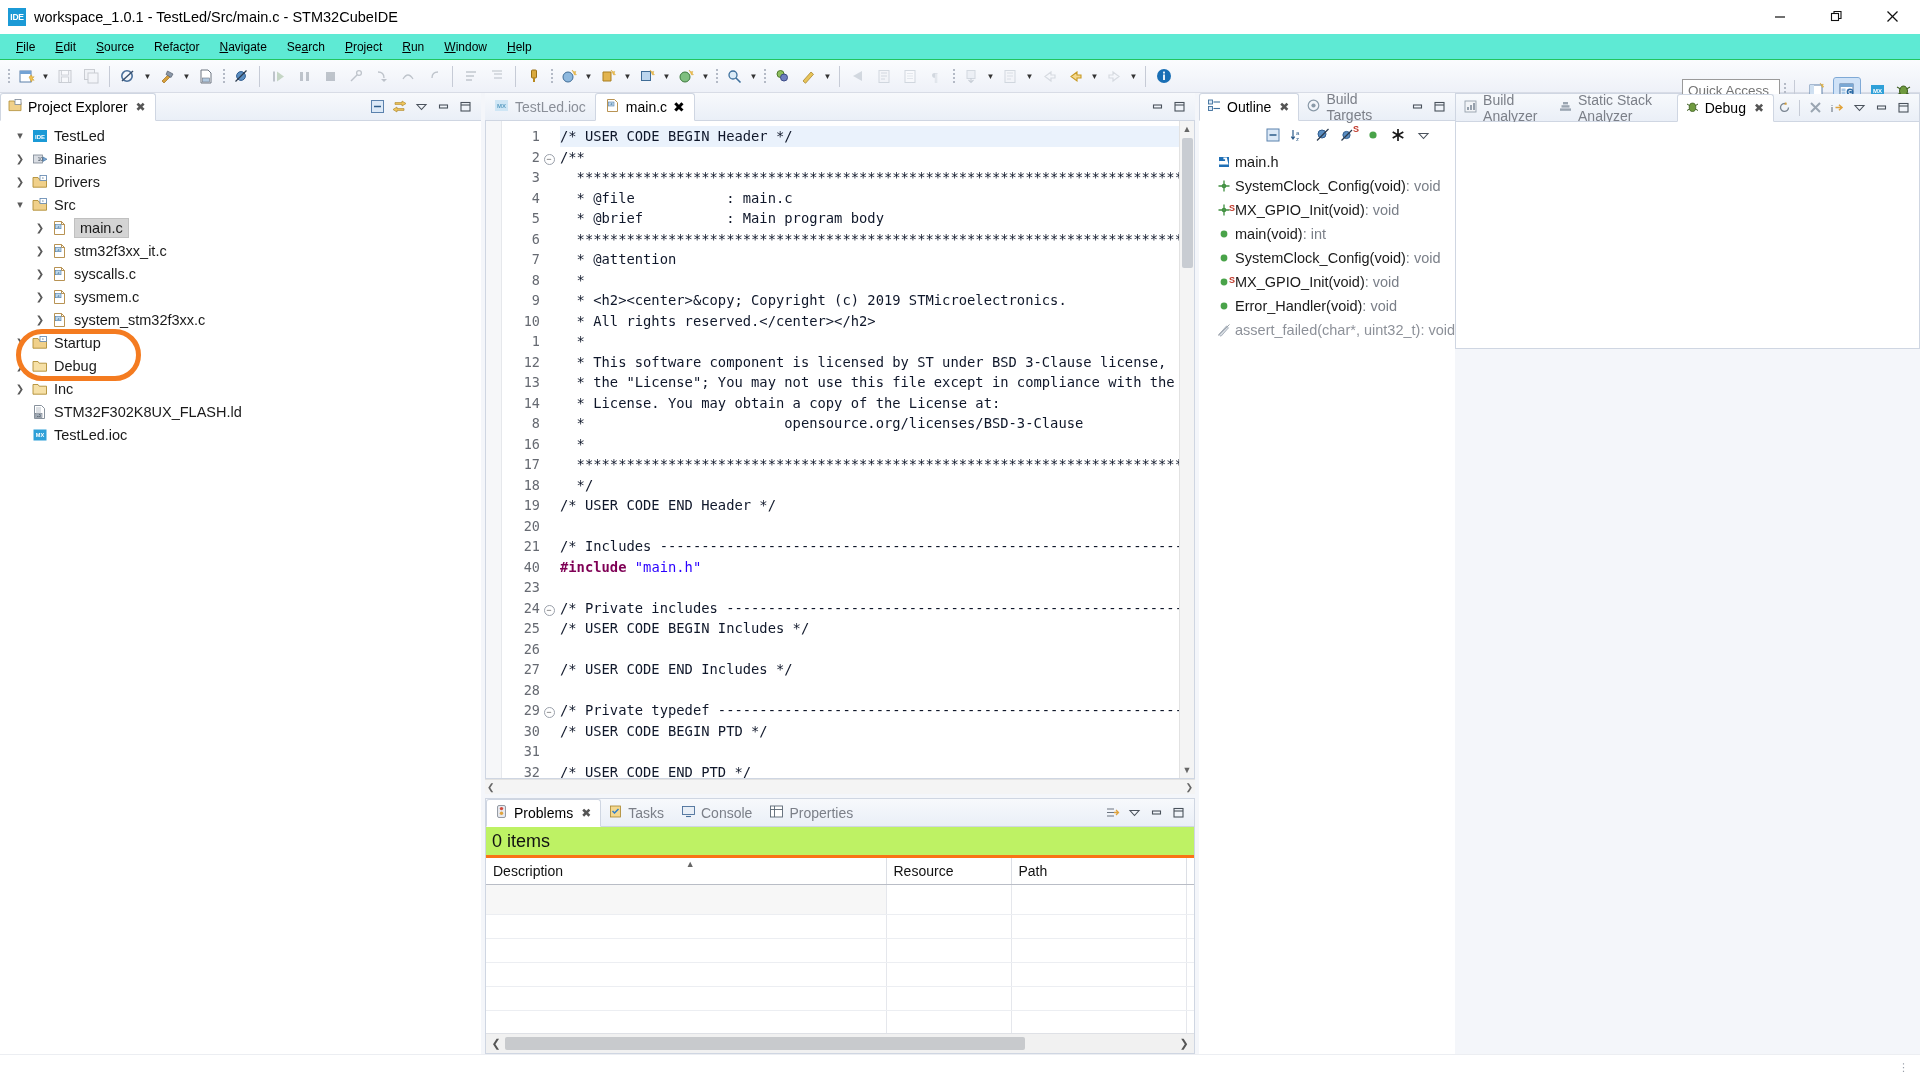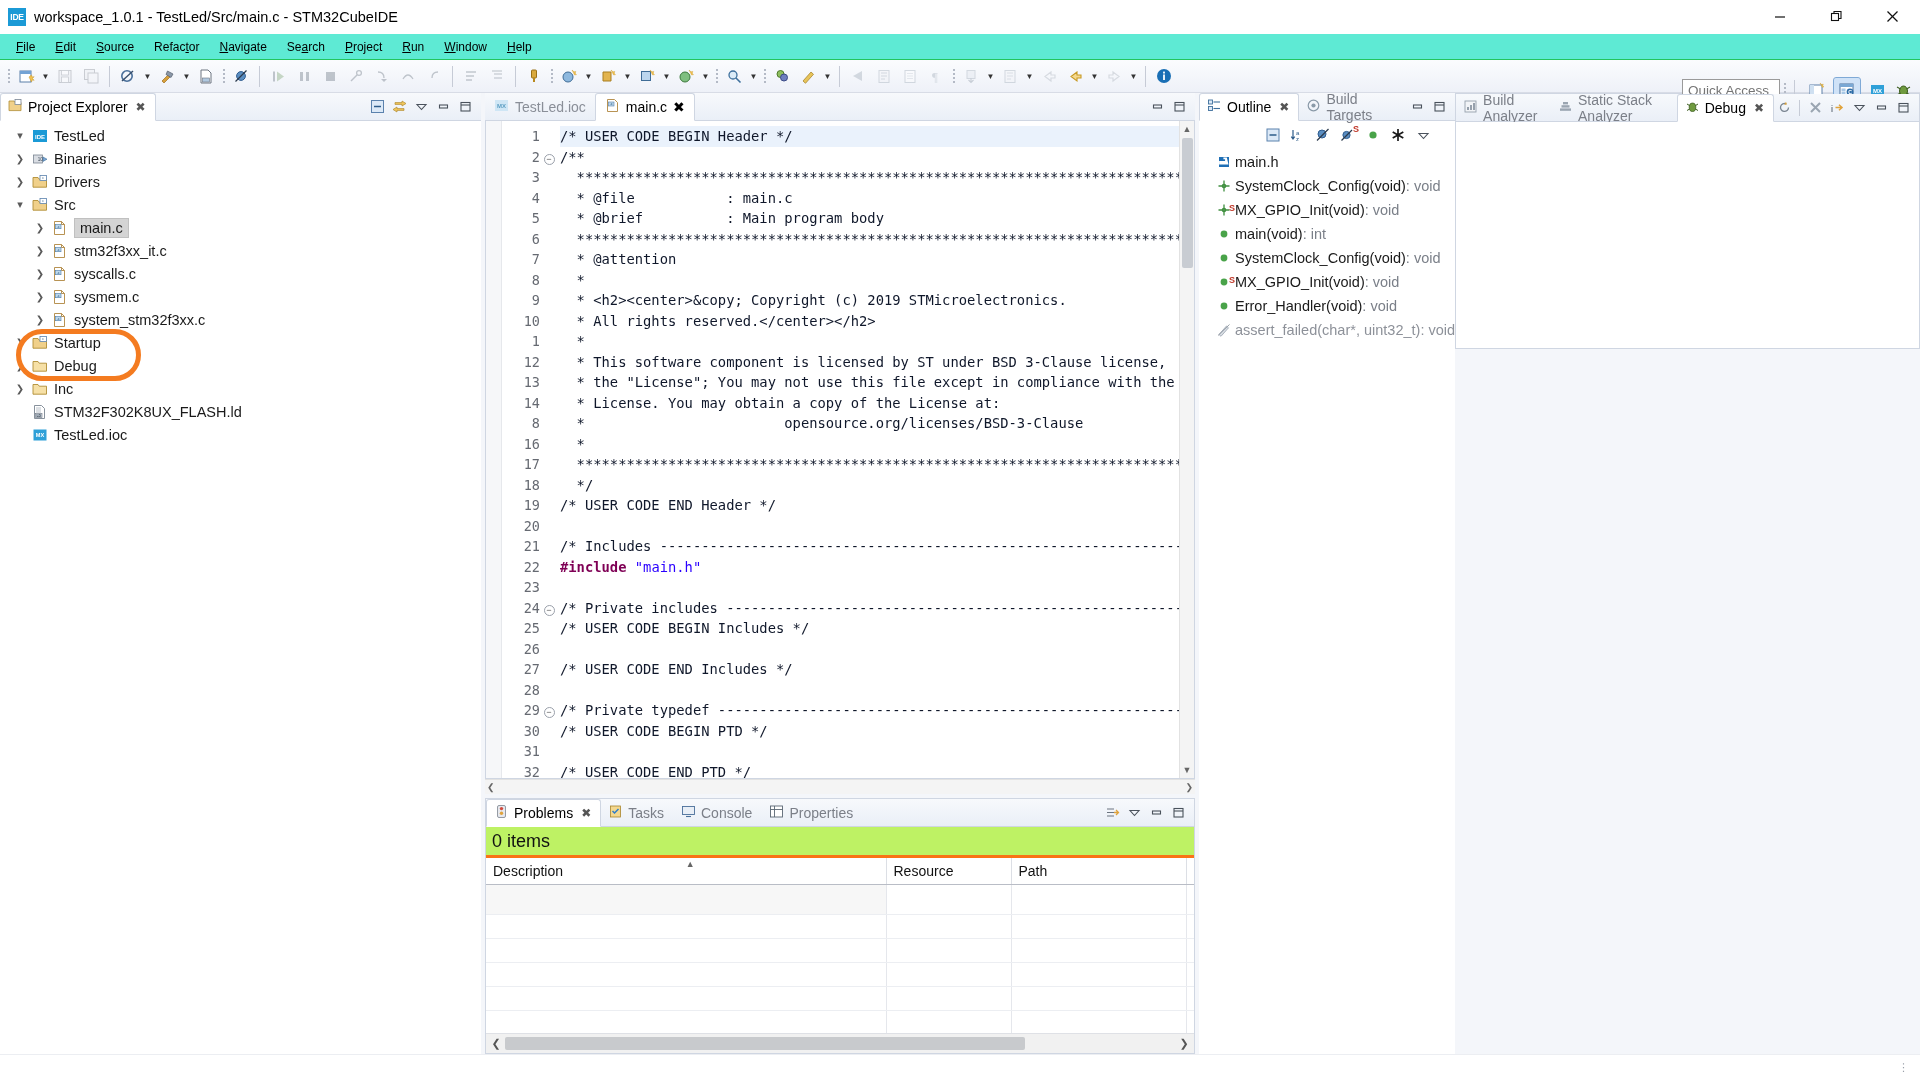--- a/index.html
+++ b/index.html
@@ -875,21 +875,21 @@
               <div class="gline">12</div>
               <div class="gline">13</div>
               <div class="gline">14</div>
               <div class="gline">8</div>
               <div class="gline">16</div>
               <div class="gline">17</div>
               <div class="gline">18</div>
               <div class="gline">19</div>
               <div class="gline">20</div>
               <div class="gline">21</div>
-              <div class="gline">22</div>
+              <div class="gline">40</div>
               <div class="gline">23</div>
               <div class="gline">24</div>
               <div class="gline">25</div>
               <div class="gline">26</div>
               <div class="gline">27</div>
               <div class="gline">28</div>
               <div class="gline">29</div>
               <div class="gline">30</div>
               <div class="gline">31</div>
               <div class="gline">32</div>

